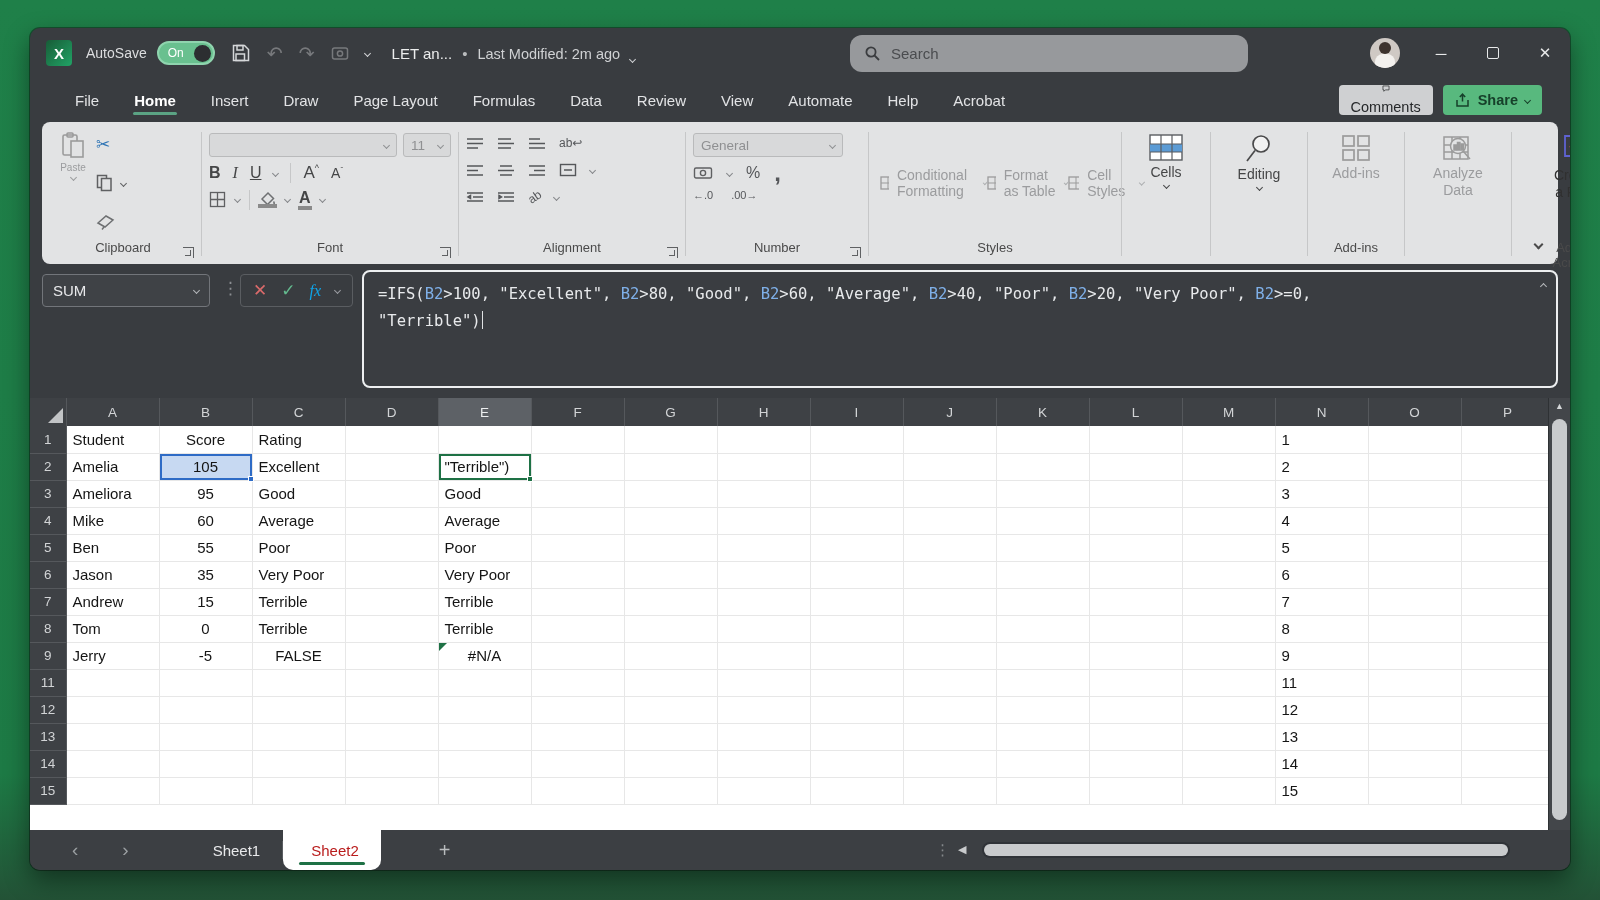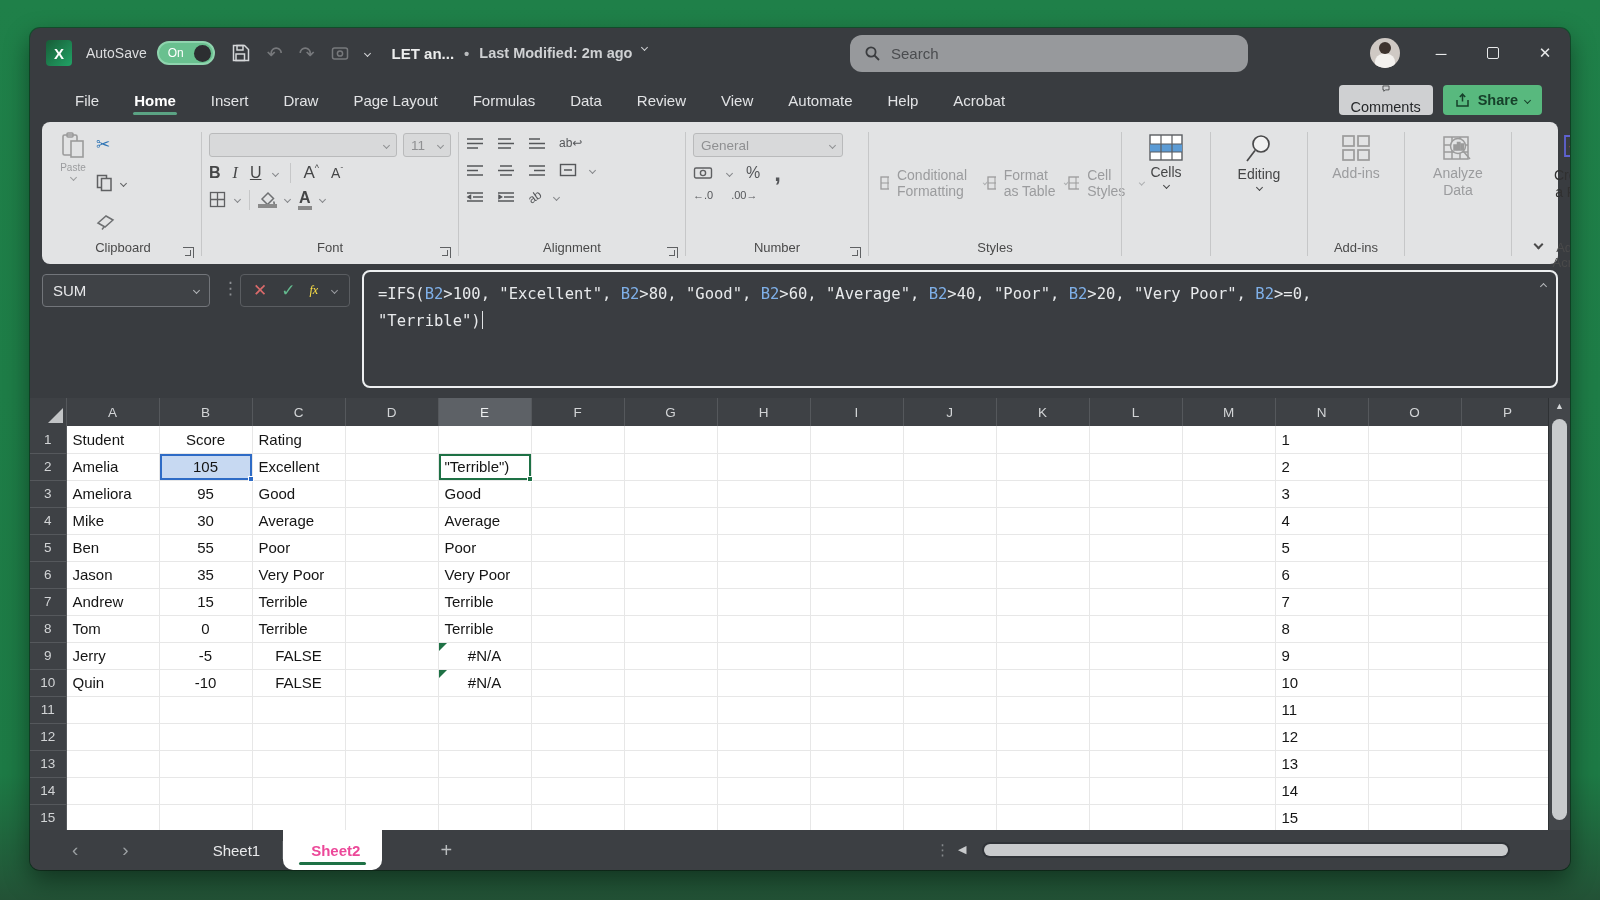--- a/index.html
+++ b/index.html
@@ -20,21 +20,21 @@
   .toggle { width:58px; height:24px; border-radius:13px; background:#69c08f; border:2px solid #8fd4ae;
             display:flex; align-items:center; position:relative; margin-right:16px; cursor:pointer; }
   .toggle .t-on { font-size:12px; color:#fff; margin-left:9px; }
   .toggle .knob { position:absolute; right:2px; width:17px; height:17px; border-radius:50%; background:#2c2e31; }
   .qat { display:flex; align-items:center; gap:16px; color:#d5d7d9; }
   .qat .dim { color:#77797c; }
   .glyph18 { font-size:19px; line-height:1; }
   .cv { display:inline-block; width:7px; height:7px; border-right:2px solid currentColor; border-bottom:2px solid currentColor; transform:rotate(45deg); }
   .cv.sm { width:5px; height:5px; border-width:1.5px; }
   .cv.up { transform:rotate(-135deg); }
-  .doc-cluster { display:flex; align-items:flex-start; gap:10px; margin-left:22px; font-size:15px; color:#eceded;font-weight:bold; }
+  .doc-cluster { display:flex; align-items:flex-end; gap:10px; margin-left:22px; font-size:15px; color:#eceded; }
   .doc-cluster .dot { color:#b9bbbd; } .doc-cluster .mod { color:#cfd1d3; font-size:14.5px; }
   .search-box { position:absolute; left:820px; top:7px; width:398px; height:37px; background:#97999c; border-radius:12px;
                 display:flex; align-items:center; gap:10px; padding:0 14px; color:#3a3c3f; cursor:text; }
   .search-box .ph { font-size:15px; color:#4a4c4f; }
   .win-ctrls { position:absolute; right:14px; top:0; height:50px; display:flex; align-items:center; gap:30px; }
   .avatar { width:30px; height:30px; border-radius:50%; background:#cfc9c4; position:relative; overflow:hidden; }
   .avatar::before { content:""; position:absolute; left:9px; top:4px; width:12px; height:12px; border-radius:50%; background:#3d332e; }
   .avatar::after { content:""; position:absolute; left:5px; top:16px; width:20px; height:14px; border-radius:8px 8px 0 0; background:#f3f1ee; }
   .wc { color:#e8e9ea; font-size:15px; width:22px; text-align:center; cursor:pointer; }
   .wc-max { width:12px; height:12px; border:1.6px solid #e8e9ea; border-radius:2px; display:inline-block; }
@@ -87,21 +87,21 @@
 
   
   .fx-zone { height:134px; flex:none; position:relative; }
   .namebox { position:absolute; left:12px; top:10px; width:168px; height:33px; background:#3f4246; border:1px solid #72757a;
              border-radius:4px; display:flex; align-items:center; justify-content:space-between; padding:0 10px; color:#e8e9eb; font-size:15px; cursor:pointer; }
   .fx-dots { position:absolute; left:192px; top:14px; color:#8b8e92; font-size:17px; }
   .fx-btns { position:absolute; left:210px; top:10px; height:33px; border:1px solid #5a5d61; border-radius:4px;
              display:flex; align-items:center; gap:14px; padding:0 12px; }
   .fx-x { color:#d96a6a; font-size:17px; cursor:pointer; }
   .fx-ck { color:#63ba8e; font-size:17px; cursor:pointer; }
-  .fx-fx { color:#fde047; font-size:12px; font-family:"Liberation Serif",serif; font-style:italic; cursor:pointer; }
+  .fx-fx { color:#0ea5e9; font-size:16px; font-family:"Liberation Serif",serif; font-style:italic; cursor:pointer; }
   .fx-cv { color:#9a9da1; cursor:pointer; }
   .fml { position:absolute; left:332px; right:12px; top:6px; height:118px; background:#3a3d41; border:2px solid #edeff0;
          border-radius:8px; padding:9px 30px 0 14px; font-family:"DejaVu Sans Mono", monospace; font-size:15.5px;
          color:#e8eaec; line-height:27px; cursor:text; }
   .fml .ref { color:#7fb0e8; }
   .caret { display:inline-block; width:1.5px; height:18px; background:#dfe2e4; vertical-align:-3px; margin-left:1px; }
   .fml-collapse { position:absolute; right:10px; top:12px; color:#b5b8ba; cursor:pointer; }
 
   
   .grid-area { flex:1; position:relative; background:#fff; overflow:hidden; }
@@ -126,22 +126,22 @@
   .hblue { background:#2e6bc6; } .hgreen { background:#1e7145; }
   .err-tri { position:absolute; left:0; top:0; width:0; height:0; border-top:8px solid #1e7145; border-right:8px solid transparent; }
   .vscroll { position:absolute; right:0; top:0; bottom:0; width:22px; background:#43464a; border-left:1px solid #2e3134; }
   .vscroll .up { position:absolute; top:3px; left:0; right:0; text-align:center; color:#d4d6d8; font-size:9px; cursor:pointer; }
   .vscroll .thumb { position:absolute; left:3px; right:3px; top:21px; bottom:10px; background:#c9cbcd; border-radius:9px; cursor:grab; }
 
   
   .tabbar { height:40px; background:#3c3f43; flex:none; display:flex; align-items:center; position:relative; }
   .snav { color:#9ca0a3; font-size:19px; cursor:pointer; }
   .sheet-tab { color:#e8e9eb; font-size:15px; padding:0 22px; cursor:pointer; }
-  .sheet-tab.active { background:#fff; color:#ec4899; align-self:stretch; display:flex; align-items:center;
-                      border-radius:0 0 10px 10px; position:relative; font-weight:bold;padding-left:28px; }
+  .sheet-tab.active { background:#fff; color:#b91c1c; align-self:stretch; display:flex; align-items:center;
+                      border-radius:0 0 10px 10px; position:relative; font-weight:normal;padding-left:28px; }
   .sheet-tab.active::after { content:""; position:absolute; left:16px; right:16px; bottom:5px; height:3.5px; background:#1e7145; border-radius:2px; }
   .tab-sep { width:1px; height:18px; background:#5a5d61; }
   .add-sheet { color:#b9bcbe; font-size:20px; margin-left:58px; cursor:pointer; }
   .tb-dots { position:absolute; left:905px; top:11px; color:#85888c; font-size:15px; }
   .hs-left { position:absolute; left:928px; top:13px; color:#c9cbcd; font-size:11px; cursor:pointer; }
   .hscroll { position:absolute; left:952px; width:528px; top:12px; height:16px; background:#303338; border-radius:8px; padding:2px; cursor:grab; }
   .hscroll .thumb { width:100%; height:100%; background:#c9cbcd; border-radius:7px; }
 
   svg { display:block; }
 </style>
@@ -686,21 +686,21 @@
             <td class="cell"></td>
             <td class="cell"></td>
             <td class="cell"></td>
             <td class="cell">3</td>
             <td class="cell"></td>
             <td class="cell"></td>
           </tr>
           <tr>
             <th class="rowh">4</th>
             <td class="cell">Mike</td>
-            <td class="cell num">30</td>
+            <td class="cell num">60</td>
             <td class="cell">Average</td>
             <td class="cell"></td>
             <td class="cell">Average</td>
             <td class="cell"></td>
             <td class="cell"></td>
             <td class="cell"></td>
             <td class="cell"></td>
             <td class="cell"></td>
             <td class="cell"></td>
             <td class="cell"></td>
@@ -794,39 +794,20 @@
             <td class="cell ctr">#N/A<span class="err-tri"></span></td>
             <td class="cell"></td>
             <td class="cell"></td>
             <td class="cell"></td>
             <td class="cell"></td>
             <td class="cell"></td>
             <td class="cell"></td>
             <td class="cell"></td>
             <td class="cell"></td>
             <td class="cell">9</td>
-            <td class="cell"></td>
-            <td class="cell"></td>
-          </tr>
-          <tr>
-            <th class="rowh">10</th>
-            <td class="cell">Quin</td>
-            <td class="cell num">-10</td>
-            <td class="cell ctr">FALSE</td>
-            <td class="cell"></td>
-            <td class="cell ctr">#N/A<span class="err-tri"></span></td>
-            <td class="cell"></td>
-            <td class="cell"></td>
-            <td class="cell"></td>
-            <td class="cell"></td>
-            <td class="cell"></td>
-            <td class="cell"></td>
-            <td class="cell"></td>
-            <td class="cell"></td>
-            <td class="cell">10</td>
             <td class="cell"></td>
             <td class="cell"></td>
           </tr>
           <tr>
             <th class="rowh">11</th>
             <td class="cell"></td>
             <td class="cell num"></td>
             <td class="cell"></td>
             <td class="cell"></td>
             <td class="cell"></td>

